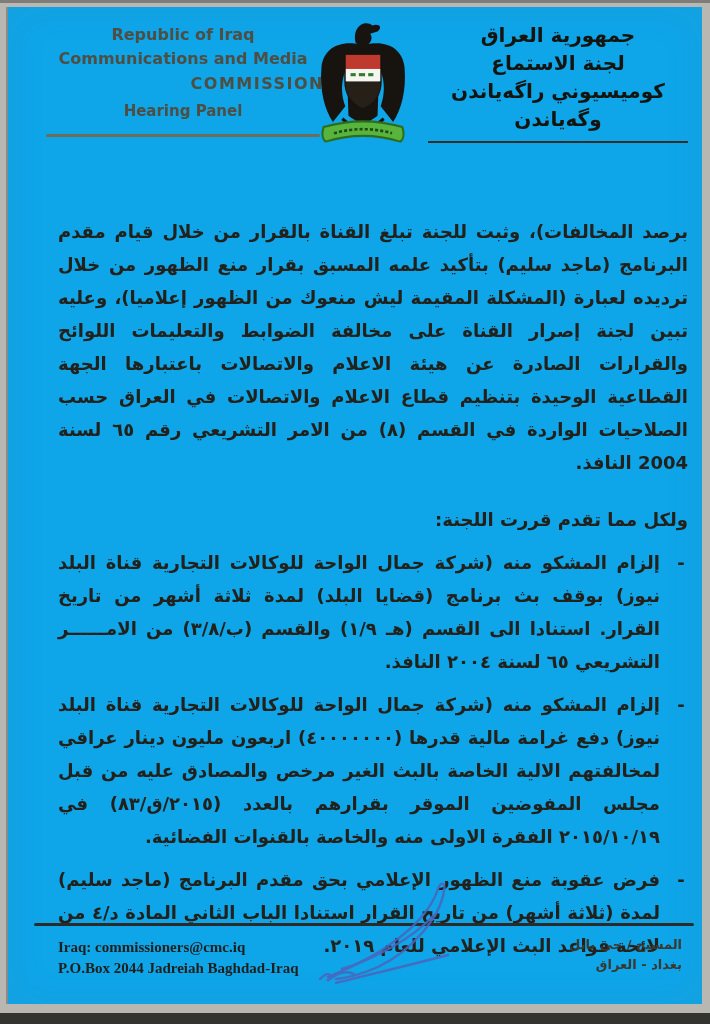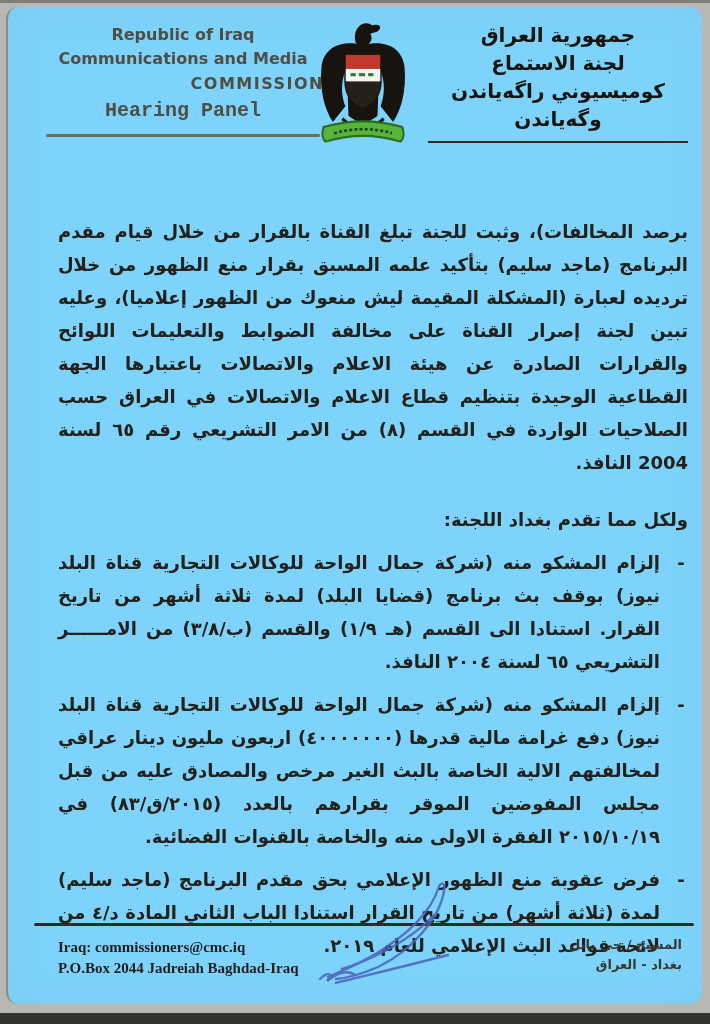--- a/index.html
+++ b/index.html
@@ -5,33 +5,32 @@
   html,body{margin:0;padding:0;}
   .shot{
     position:relative;width:710px;height:1024px;overflow:hidden;
     background:#b9b7b2;
     font-family:"DejaVu Sans",sans-serif;
   }
   .shot::before{content:"";position:absolute;left:0;top:0;right:0;height:3px;background:#7e7d79;}
   .bottom-strip{position:absolute;left:0;right:0;bottom:0;height:11px;background:#333330;}
   .page{
     position:absolute;left:6px;top:7px;right:8px;bottom:20px;
-    background:#7dd3fc;
+    background:#0ea5e9;
     border-left:2px solid #8b8a85;
     box-shadow:inset 0 0 40px rgba(120,110,90,.08);
-    border-radius:12px;
   }
   
   .hdr-en{
     position:absolute;left:34px;top:16px;width:282px;text-align:center;
     color:#4f4e42;font-weight:bold;
   }
   .hdr-en .l1,.hdr-en .l2{font-size:16px;line-height:24px;}
   .hdr-en .l3{font-size:16px;line-height:26px;letter-spacing:1.5px;text-align:right;}
-  .hdr-en .l4{font-size:20px;line-height:28px;font-family:Liberation Mono, monospace;}
+  .hdr-en .l4{font-size:15px;line-height:28px;}
   .hdr-en .rule{height:0;border-bottom:3px solid #6e6e57;margin:9px 4px 0 4px;border-radius:2px;}
   .hdr-ar{
     position:absolute;right:8px;top:14px;width:272px;text-align:center;direction:rtl;
     color:#15140f;font-weight:bold;font-size:20px;line-height:28px;
   }
   .hdr-ar .rule{height:0;border-bottom:2.5px solid #2f2e29;margin:8px 6px 0 6px;}
   .emblem{position:absolute;left:303px;top:8px;width:104px;height:140px;}
   
   .body-txt{
     position:absolute;left:50px;right:14px;top:208px;
@@ -102,21 +101,21 @@
 
     <div class="hdr-ar">
       <div>جمهورية العراق</div>
       <div>لجنة الاستماع</div>
       <div>كوميسيوني راگه‌ياندن وگه‌ياندن</div>
       <div class="rule"></div>
     </div>
 
     <div class="body-txt">
       <p>برصد المخالفات)، وثبت للجنة تبلغ القناة بالقرار من خلال قيام مقدم البرنامج (ماجد سليم) بتأكيد علمه المسبق بقرار منع الظهور من خلال ترديده لعبارة (المشكلة المقيمة ليش منعوك من الظهور إعلاميا)، وعليه تبين لجنة إصرار القناة على مخالفة الضوابط والتعليمات اللوائح والقرارات الصادرة عن هيئة الاعلام والاتصالات باعتبارها الجهة القطاعية الوحيدة بتنظيم قطاع الاعلام والاتصالات في العراق حسب الصلاحيات الواردة في القسم (٨) من الامر التشريعي رقم ٦٥ لسنة 2004 النافذ.</p>
-      <div class="decision-head">ولكل مما تقدم بغداد اللجنة:</div>
+      <div class="decision-head">ولكل مما تقدم قررت اللجنة:</div>
       <div class="dlist">
         <div class="ditem">
           <span class="dash">-</span>
           <span class="dtext">إلزام المشكو منه (شركة جمال الواحة للوكالات التجارية قناة البلد نيوز) بوقف بث برنامج (قضايا البلد) لمدة ثلاثة أشهر من تاريخ القرار. استنادا الى القسم (هـ ١/٩) والقسم (ب/٣/٨) من الامــــــر التشريعي ٦٥ لسنة ٢٠٠٤ النافذ.</span>
         </div>
         <div class="ditem">
           <span class="dash">-</span>
           <span class="dtext">إلزام المشكو منه (شركة جمال الواحة للوكالات التجارية قناة البلد نيوز) دفع غرامة مالية قدرها (٤٠٠٠٠٠٠٠) اربعون مليون دينار عراقي لمخالفتهم الالية الخاصة بالبث الغير مرخص والمصادق عليه من قبل مجلس المفوضين الموقر بقرارهم بالعدد (٢٠١٥/ق/٨٣) في ٢٠١٥/١٠/١٩ الفقرة الاولى منه والخاصة بالقنوات الفضائية.</span>
         </div>
         <div class="ditem">

